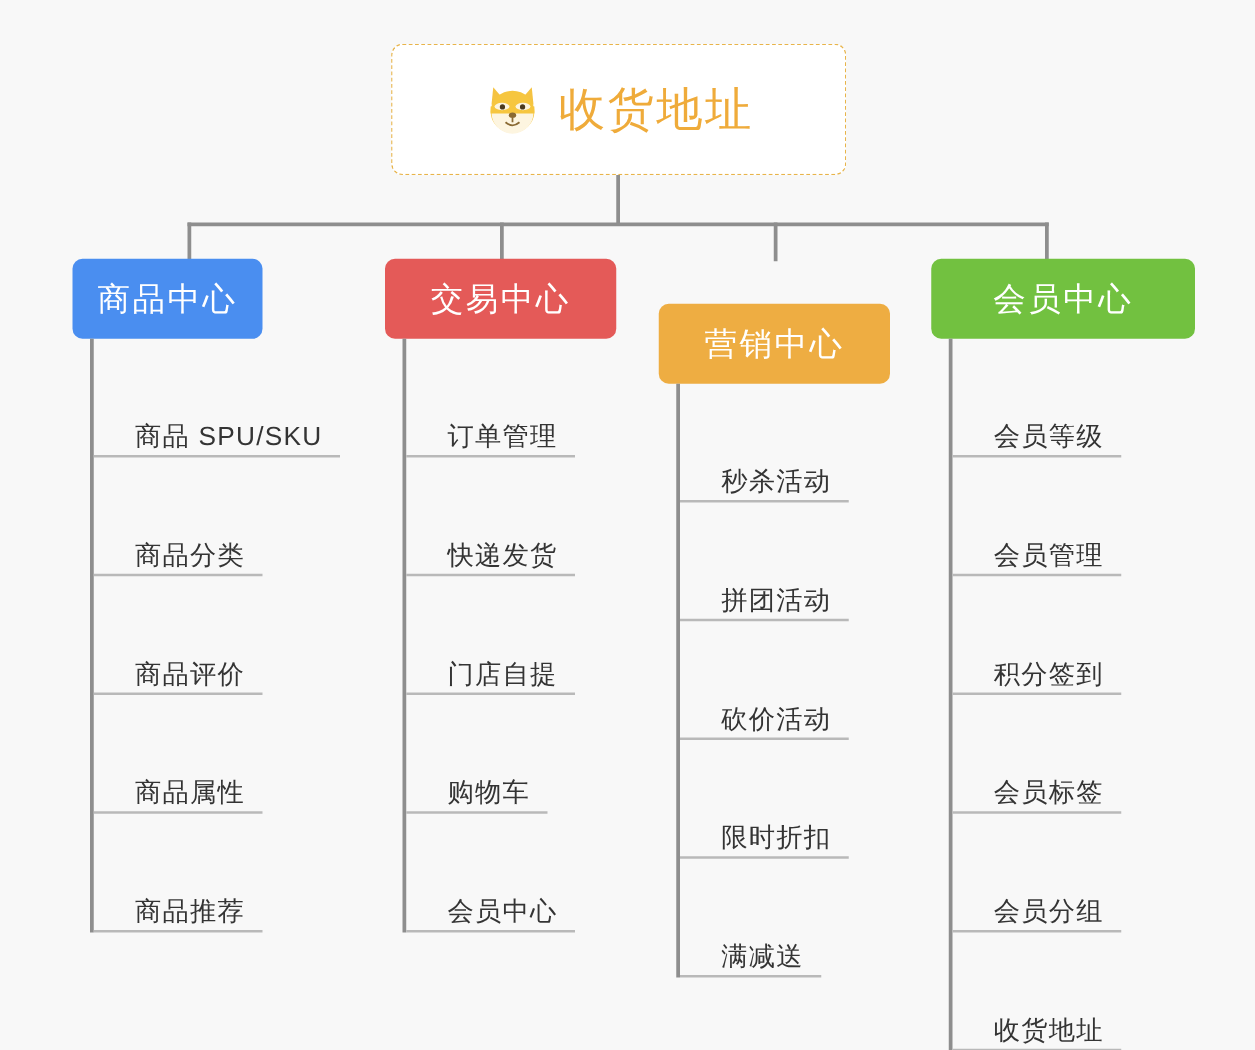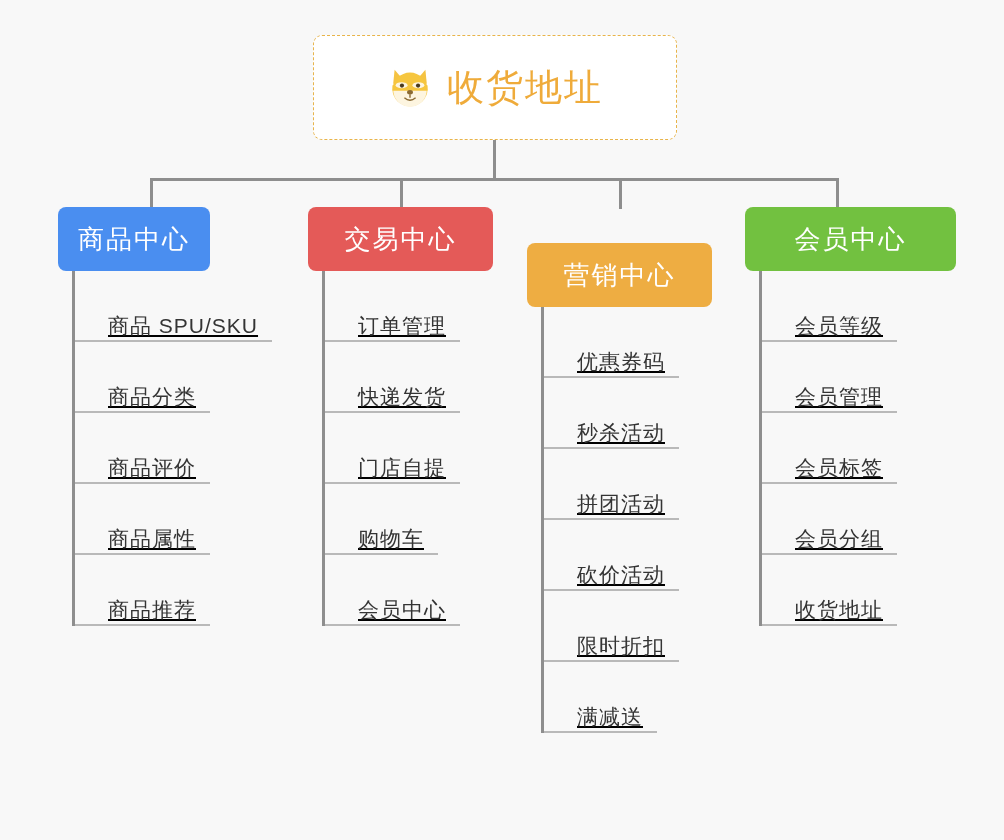--- a/index.html
+++ b/index.html
@@ -90,25 +90,24 @@
     white-space: nowrap;
   }
   .branch-body {
     position: relative;
     margin-left: 14px;
     border-left: 3px solid #8e8e8e;
     padding-top: 0;
   }
   .leaf {
     position: relative;
-    height: 71px;
+    height: 95px;
     display: flex;
     align-items: flex-end;
     box-sizing: border-box;
-    text-decoration: underline;
   }
   .leaf-label {
     display: inline-block;
     margin-left: 33px;
     padding-bottom: 5px;
     font-size: 21px;
     color: #343434;
     white-space: nowrap;
     letter-spacing: 1px;
     line-height: 1.1;
@@ -216,24 +215,20 @@
       </div>
     </div>
   </div>
 
   <div class="branch" id="branch-3">
     <div class="branch-head" style="background: rgb(238, 173, 66);">
       <span>营销中心</span>
     </div>
     <div class="branch-body">
       <div class="leaf">
-        <span class="leaf-label">优惠券码</span>
-        <span class="leaf-underline" style="width: 135px;"></span>
-      </div>
-      <div class="leaf">
         <span class="leaf-label">秒杀活动</span>
         <span class="leaf-underline" style="width: 135px;"></span>
       </div>
       <div class="leaf">
         <span class="leaf-label">拼团活动</span>
         <span class="leaf-underline" style="width: 135px;"></span>
       </div>
       <div class="leaf">
         <span class="leaf-label">砍价活动</span>
         <span class="leaf-underline" style="width: 135px;"></span>
@@ -256,20 +251,24 @@
     <div class="branch-body">
       <div class="leaf">
         <span class="leaf-label">会员等级</span>
         <span class="leaf-underline" style="width: 135px;"></span>
       </div>
       <div class="leaf">
         <span class="leaf-label">会员管理</span>
         <span class="leaf-underline" style="width: 135px;"></span>
       </div>
       <div class="leaf">
+        <span class="leaf-label">积分签到</span>
+        <span class="leaf-underline" style="width: 135px;"></span>
+      </div>
+      <div class="leaf">
         <span class="leaf-label">会员标签</span>
         <span class="leaf-underline" style="width: 135px;"></span>
       </div>
       <div class="leaf">
         <span class="leaf-label">会员分组</span>
         <span class="leaf-underline" style="width: 135px;"></span>
       </div>
       <div class="leaf">
         <span class="leaf-label">收货地址</span>
         <span class="leaf-underline" style="width: 135px;"></span>

